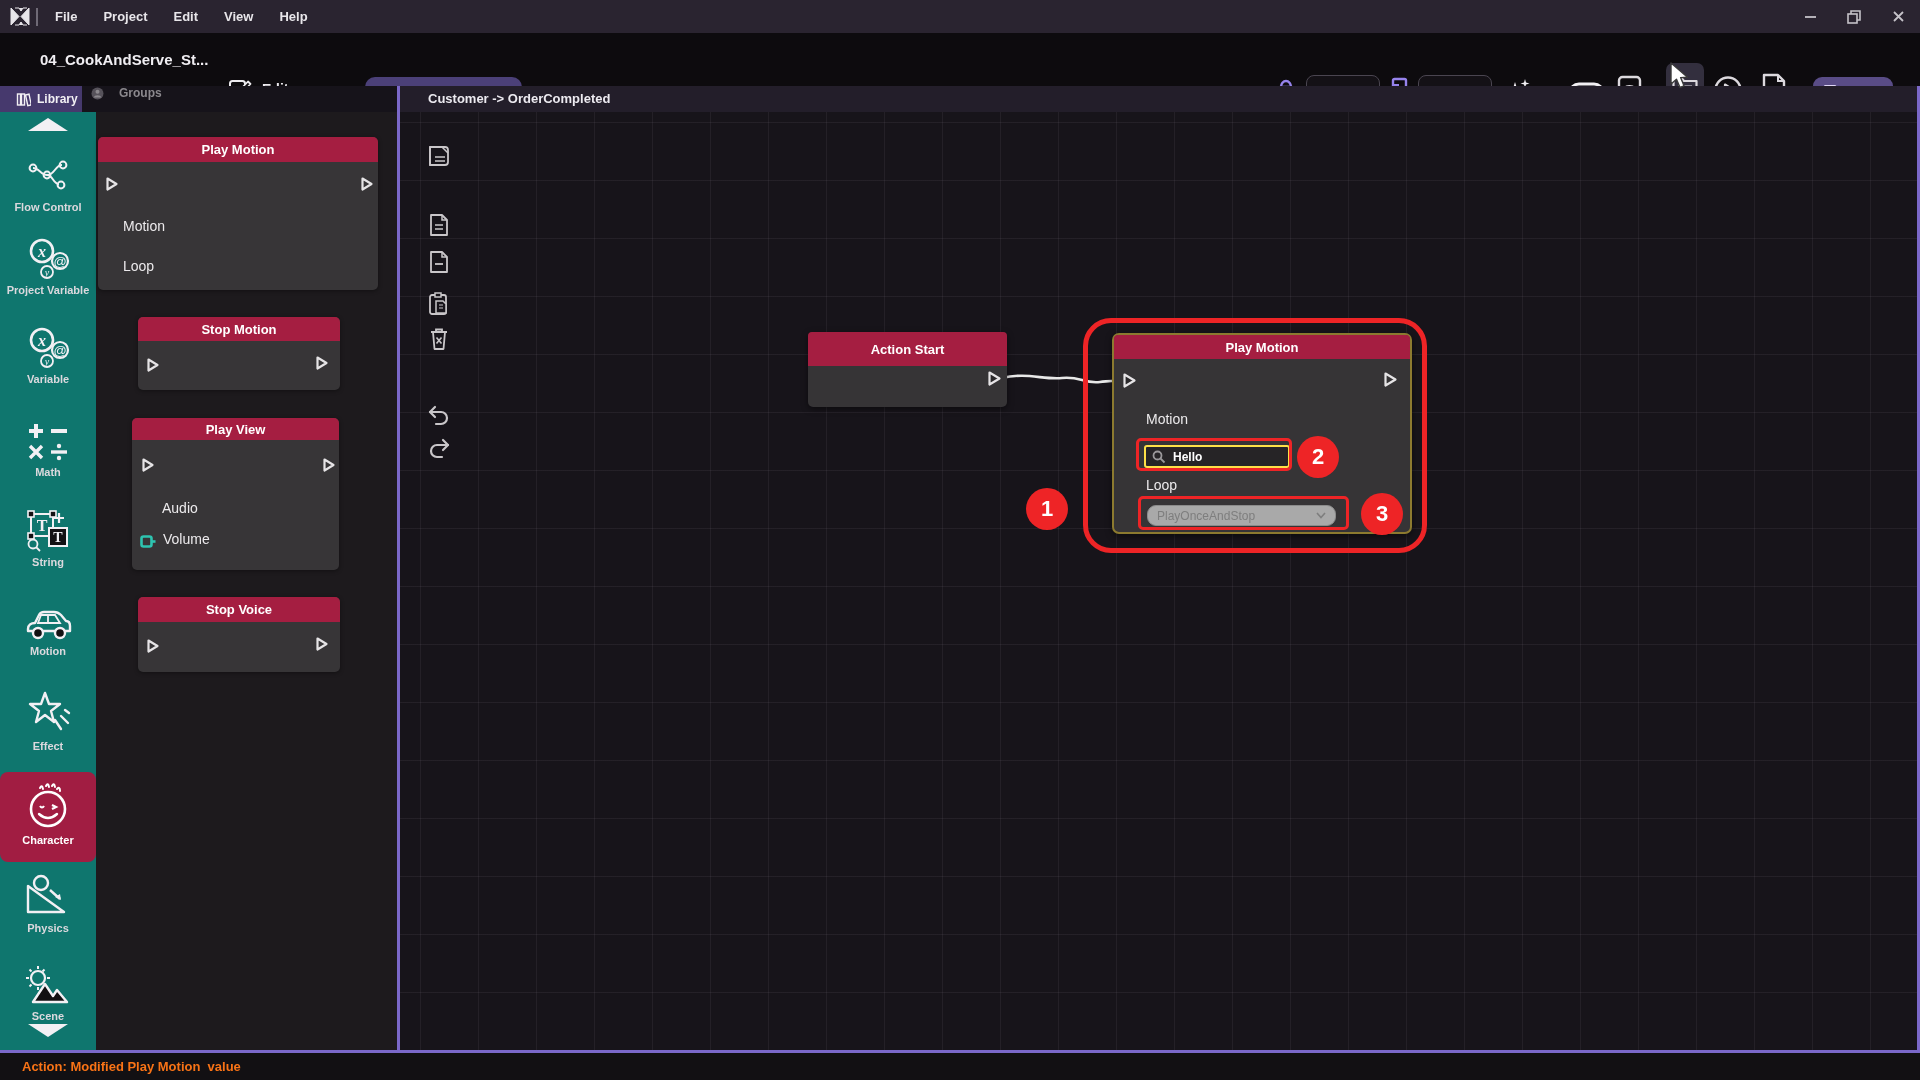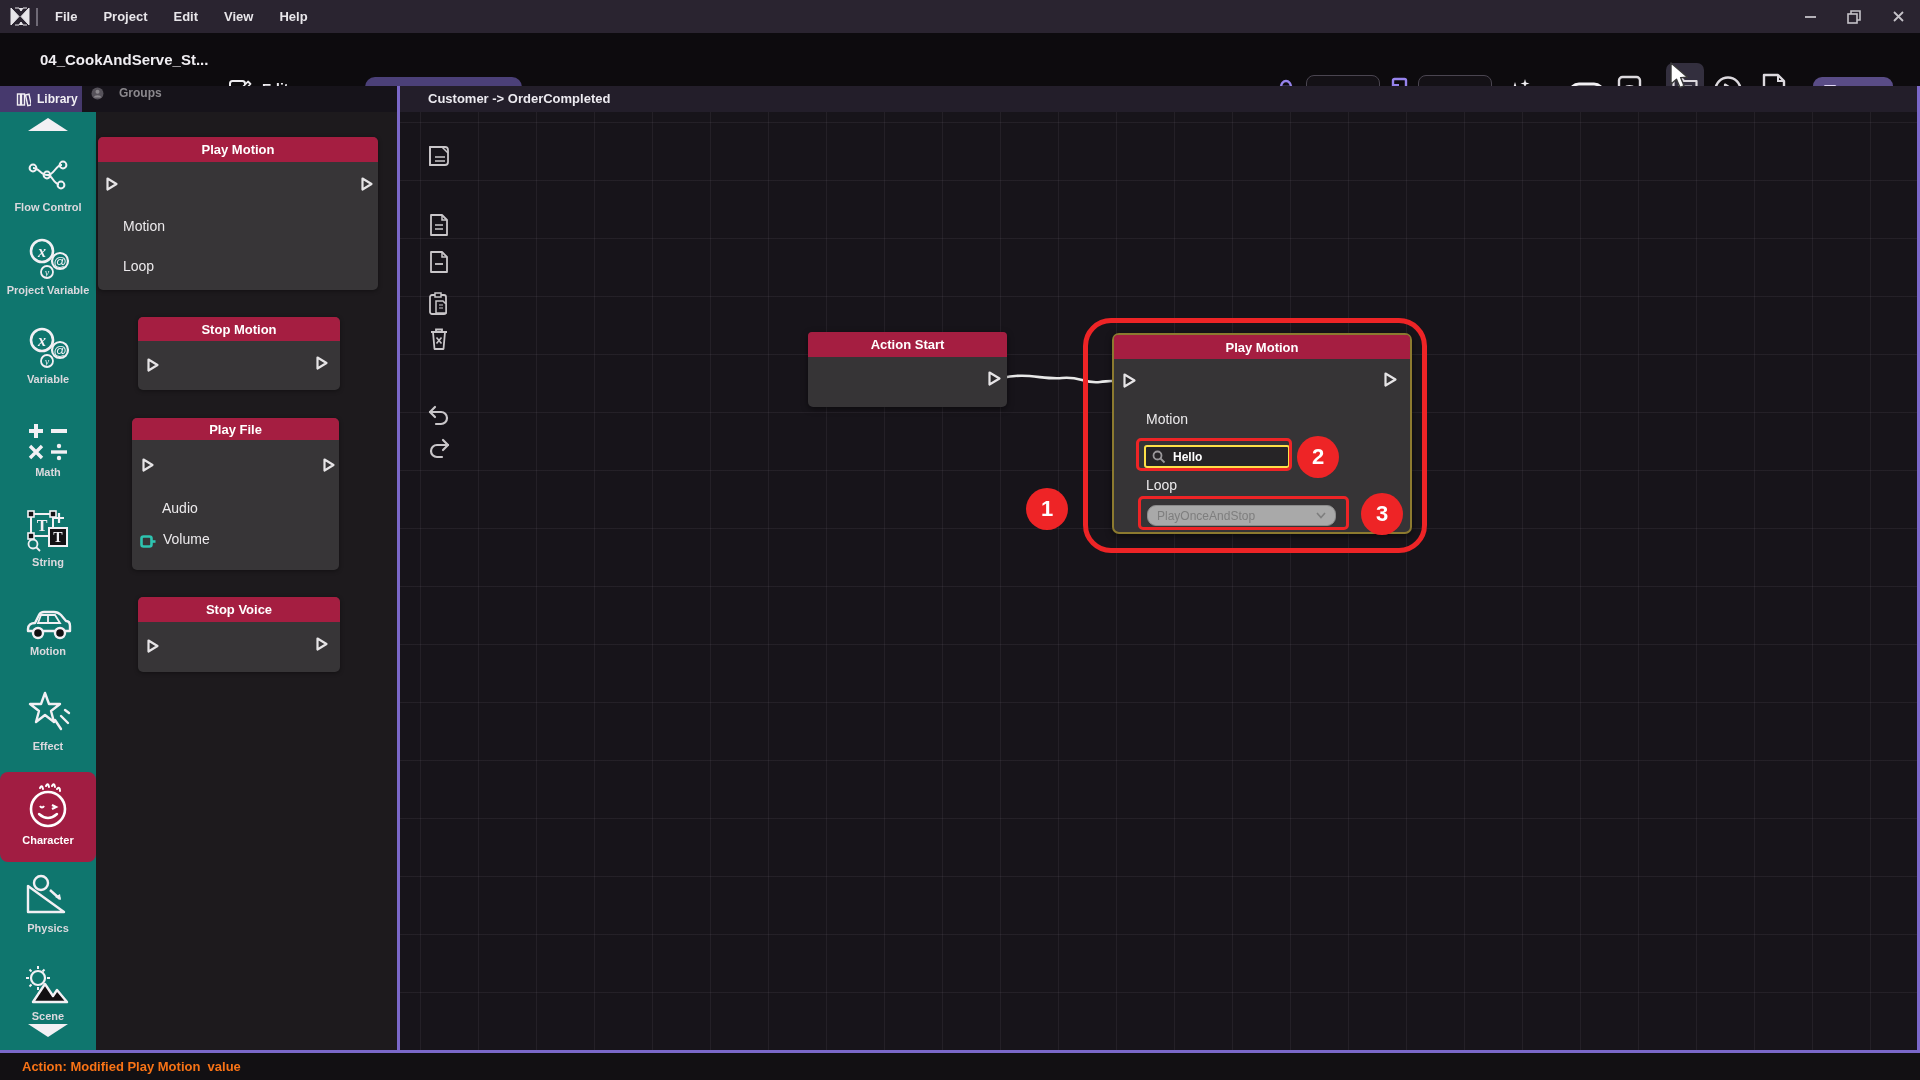--- a/index.html
+++ b/index.html
@@ -436,21 +436,21 @@
       </span>
       <span class="pin" style="left:177px;top:38px;">
         <svg width="14" height="16" viewBox="0 0 14 16">
             <path d="M2.5,2.5 L11.5,8 L2.5,13.5 Z" fill="none" stroke="#e6e4e6" stroke-width="2.2" stroke-linejoin="round"></path>
           </svg>
       </span>
     </div>
 
     <div class="pnode" style="left:36px;top:306px;width:207px;height:152px;">
       <div class="pnode-header" style="height:22px;">
-          <span class="pnode-title">Play File</span>
+          <span class="pnode-title">Play View</span>
         </div>
       <span class="pin" style="left:9px;top:39px;">
         <svg width="14" height="16" viewBox="0 0 14 16">
             <path d="M2.5,2.5 L11.5,8 L2.5,13.5 Z" fill="none" stroke="#e6e4e6" stroke-width="2.2" stroke-linejoin="round"></path>
           </svg>
       </span>
       <span class="pin" style="left:190px;top:39px;">
         <svg width="14" height="16" viewBox="0 0 14 16">
             <path d="M2.5,2.5 L11.5,8 L2.5,13.5 Z" fill="none" stroke="#e6e4e6" stroke-width="2.2" stroke-linejoin="round"></path>
           </svg>
@@ -532,21 +532,21 @@
           <path d="M17,4 L22,9 L17,14" fill="none" stroke="#c9c6c9" stroke-width="2.2" stroke-linecap="round" stroke-linejoin="round"></path>
           <path d="M22,9 H11 a6,6 0 0 0 0,12 H16" fill="none" stroke="#c9c6c9" stroke-width="2.2" stroke-linecap="round"></path>
         </svg>
     </span>
 
     <svg class="abs" style="left:0;top:0;pointer-events:none;" width="1522" height="941">
       <path d="M604,266 C628,260 646,268 664,266 C682,264 686,272 702,270 C712,269 716,268 724,269" fill="none" stroke="#e8e8e8" stroke-width="2.6" stroke-linecap="round"></path>
     </svg>
 
     <div class="cnode" style="left:410px;top:220px;width:199px;height:75px;">
-      <div class="cnode-header" style="height:25px;">
+      <div class="cnode-header" style="height:34px;">
           <span class="cnode-title">Action Start</span>
         </div>
       <span class="pin" style="left:179px;top:38px;">
         <svg width="15" height="17" viewBox="0 0 15 17">
             <path d="M2.5,2.5 L12.5,8.5 L2.5,14.5 Z" fill="#2b292b" stroke="#e6e4e6" stroke-width="2.2" stroke-linejoin="round"></path>
           </svg>
       </span>
     </div>
 
     <div class="cnode" style="left:714px;top:221px;width:296px;height:197px;border:2px solid #8c7a2f;border-radius:7px;">

